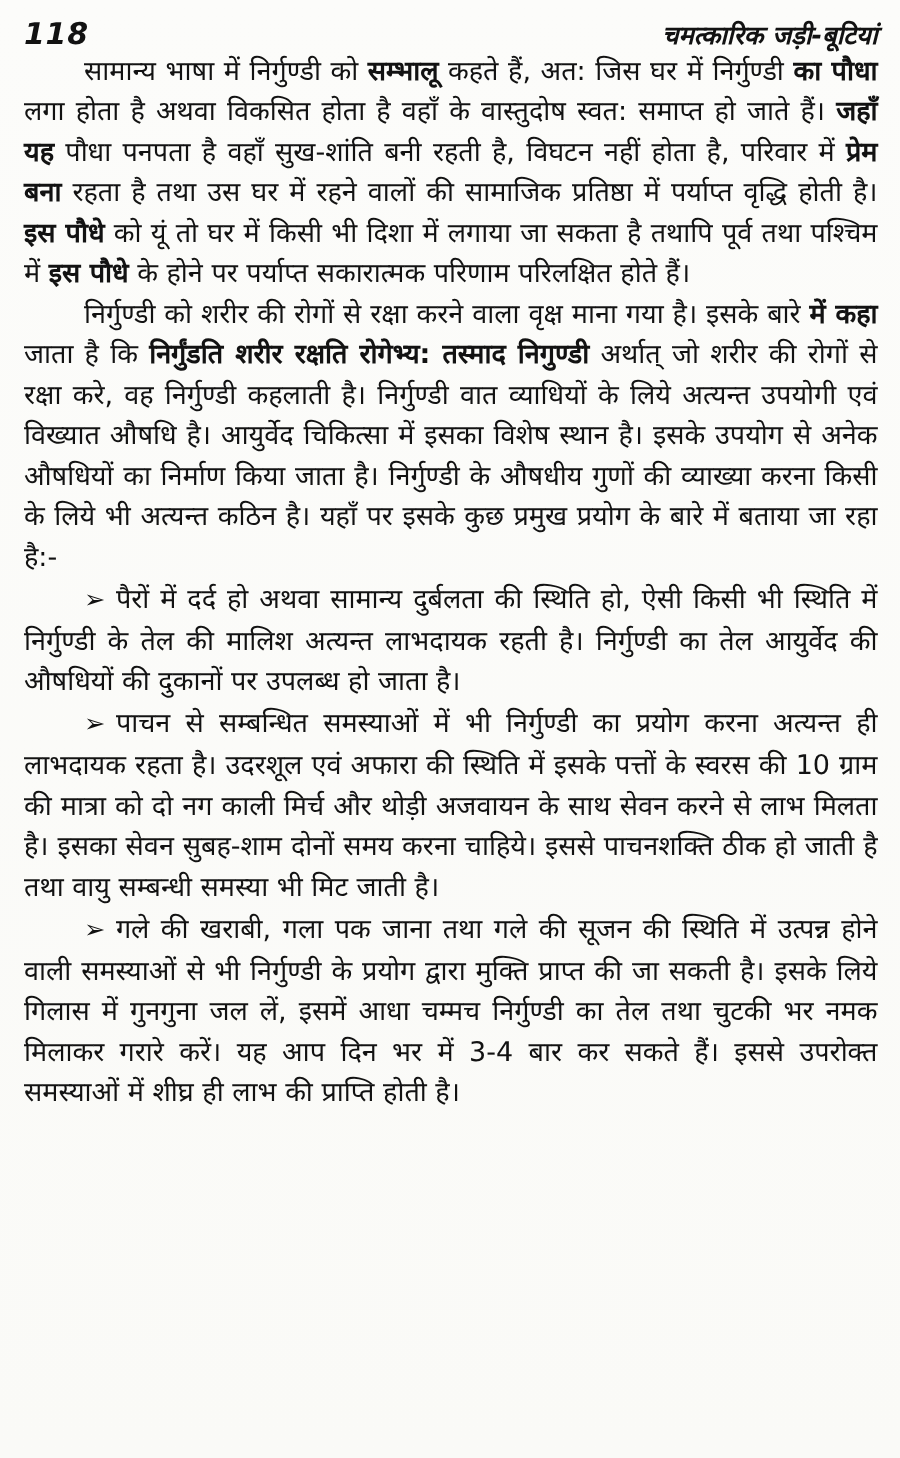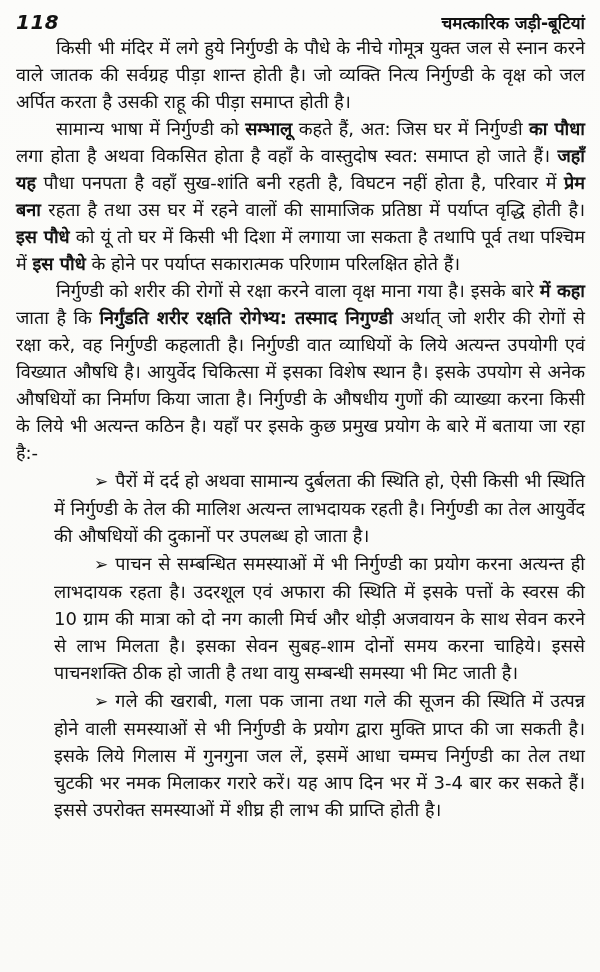--- a/index.html
+++ b/index.html
@@ -25,56 +25,56 @@
     margin: 2px 0 0 0;
   }
   .page-number {
     font-weight: 800;
     font-style: italic;
     font-size: 20px;
     letter-spacing: 0.5px;
   }
   .running-head {
     font-weight: 700;
+    font-style: italic;
     font-size: 17px;
   }
   .section-heading {
     text-align: center;
     font-size: 21px;
     line-height: 28px;
     font-weight: 700;
     margin: 7px 0 3px 0;
   }
   .para {
     text-align: justify;
     font-size: 18px;
     line-height: 27px;
     margin: 0;
     text-indent: 40px;
   }
   .para span { display: inline; }
-  .bullet { margin-top: 1px; margin-left: 38px; }
+  .bullet { margin-top: 1px; }
   .arrow {
     font-size: 17px;
     font-weight: 700;
     padding-right: 7px;
   }
 </style>
 </head>
 <body>
 
 <div class="page">
 
   <div class="page-header">
     <span class="page-number">118</span>
     <span class="running-head">चमत्कारिक जड़ी-बूटियां</span>
   </div>
 
   <section>
-    <p class="para"><span>किसी भी मंदिर में लगे हुये निर्गुण्डी के पौधे के नीचे गोमूत्र युक्त जल से स्नान करने वाले जातक की सर्वग्रह पीड़ा शान्त होती है। जो व्यक्ति नित्य निर्गुण्डी के वृक्ष को जल अर्पित करता है उसकी राहू की पीड़ा समाप्त होती है।</span></p>
   </section>
 
   <section>
     <p class="para"><span>सामान्य भाषा में निर्गुण्डी को </span><span style="font-weight: 700;">सम्भालू</span><span> कहते हैं, अत: जिस घर में निर्गुण्डी </span><span style="font-weight: 700;">का पौधा</span><span> लगा होता है अथवा विकसित होता है वहाँ के वास्तुदोष स्वत: समाप्त हो जाते हैं। </span><span style="font-weight: 700;">जहाँ यह</span><span> पौधा पनपता है वहाँ सुख-शांति बनी रहती है, विघटन नहीं होता है, परिवार में </span><span style="font-weight: 700;">प्रेम बना</span><span> रहता है तथा उस घर में रहने वालों की सामाजिक प्रतिष्ठा में पर्याप्त वृद्धि होती है। </span><span style="font-weight: 700;">इस पौधे</span><span> को यूं तो घर में किसी भी दिशा में लगाया जा सकता है तथापि पूर्व तथा पश्चिम में </span><span style="font-weight: 700;">इस पौधे</span><span> के होने पर पर्याप्त सकारात्मक परिणाम परिलक्षित होते हैं।</span></p>
   </section>
 
   <section>
     <p class="para"><span>निर्गुण्डी को शरीर की रोगों से रक्षा करने वाला वृक्ष माना गया है। इसके बारे </span><span style="font-weight: 700;">में कहा</span><span> जाता है कि </span><span style="font-weight: 700;">निर्गुंडति शरीर रक्षति रोगेभ्य: तस्माद निगुण्डी</span><span> अर्थात् जो शरीर की रोगों से रक्षा करे, वह निर्गुण्डी कहलाती है। निर्गुण्डी वात व्याधियों के लिये अत्यन्त उपयोगी एवं विख्यात औषधि है। आयुर्वेद चिकित्सा में इसका विशेष स्थान है। इसके उपयोग से अनेक औषधियों का निर्माण किया जाता है। निर्गुण्डी के औषधीय गुणों की व्याख्या करना किसी के लिये भी अत्यन्त कठिन है। यहाँ पर इसके कुछ प्रमुख प्रयोग के बारे में बताया जा रहा है:-</span></p>
 
     <p class="para bullet">

